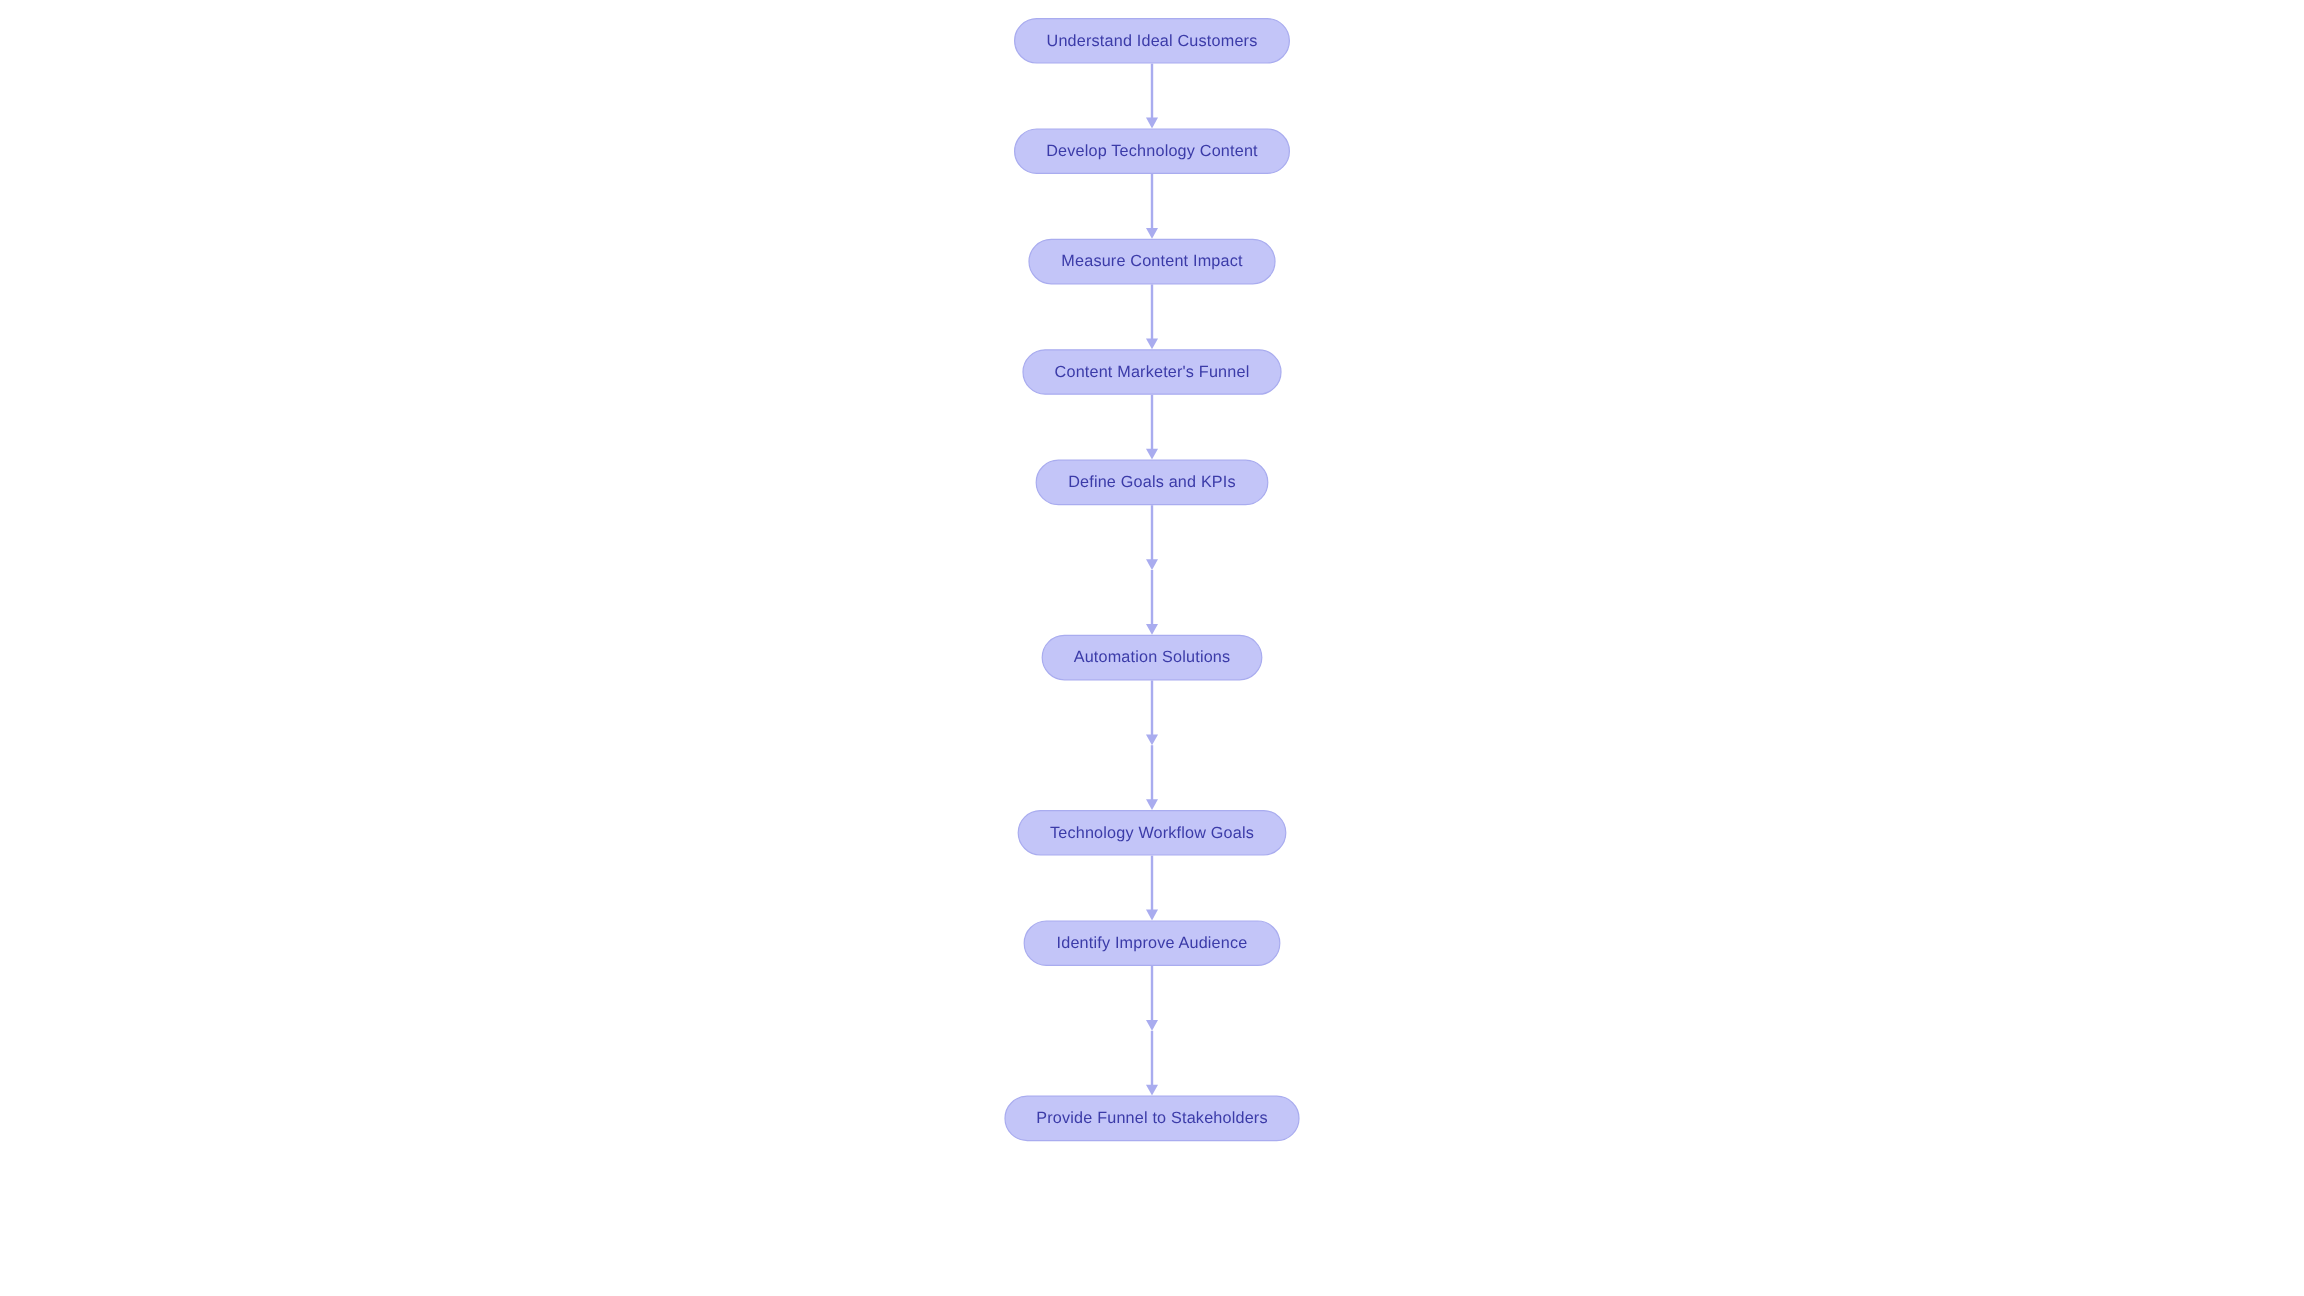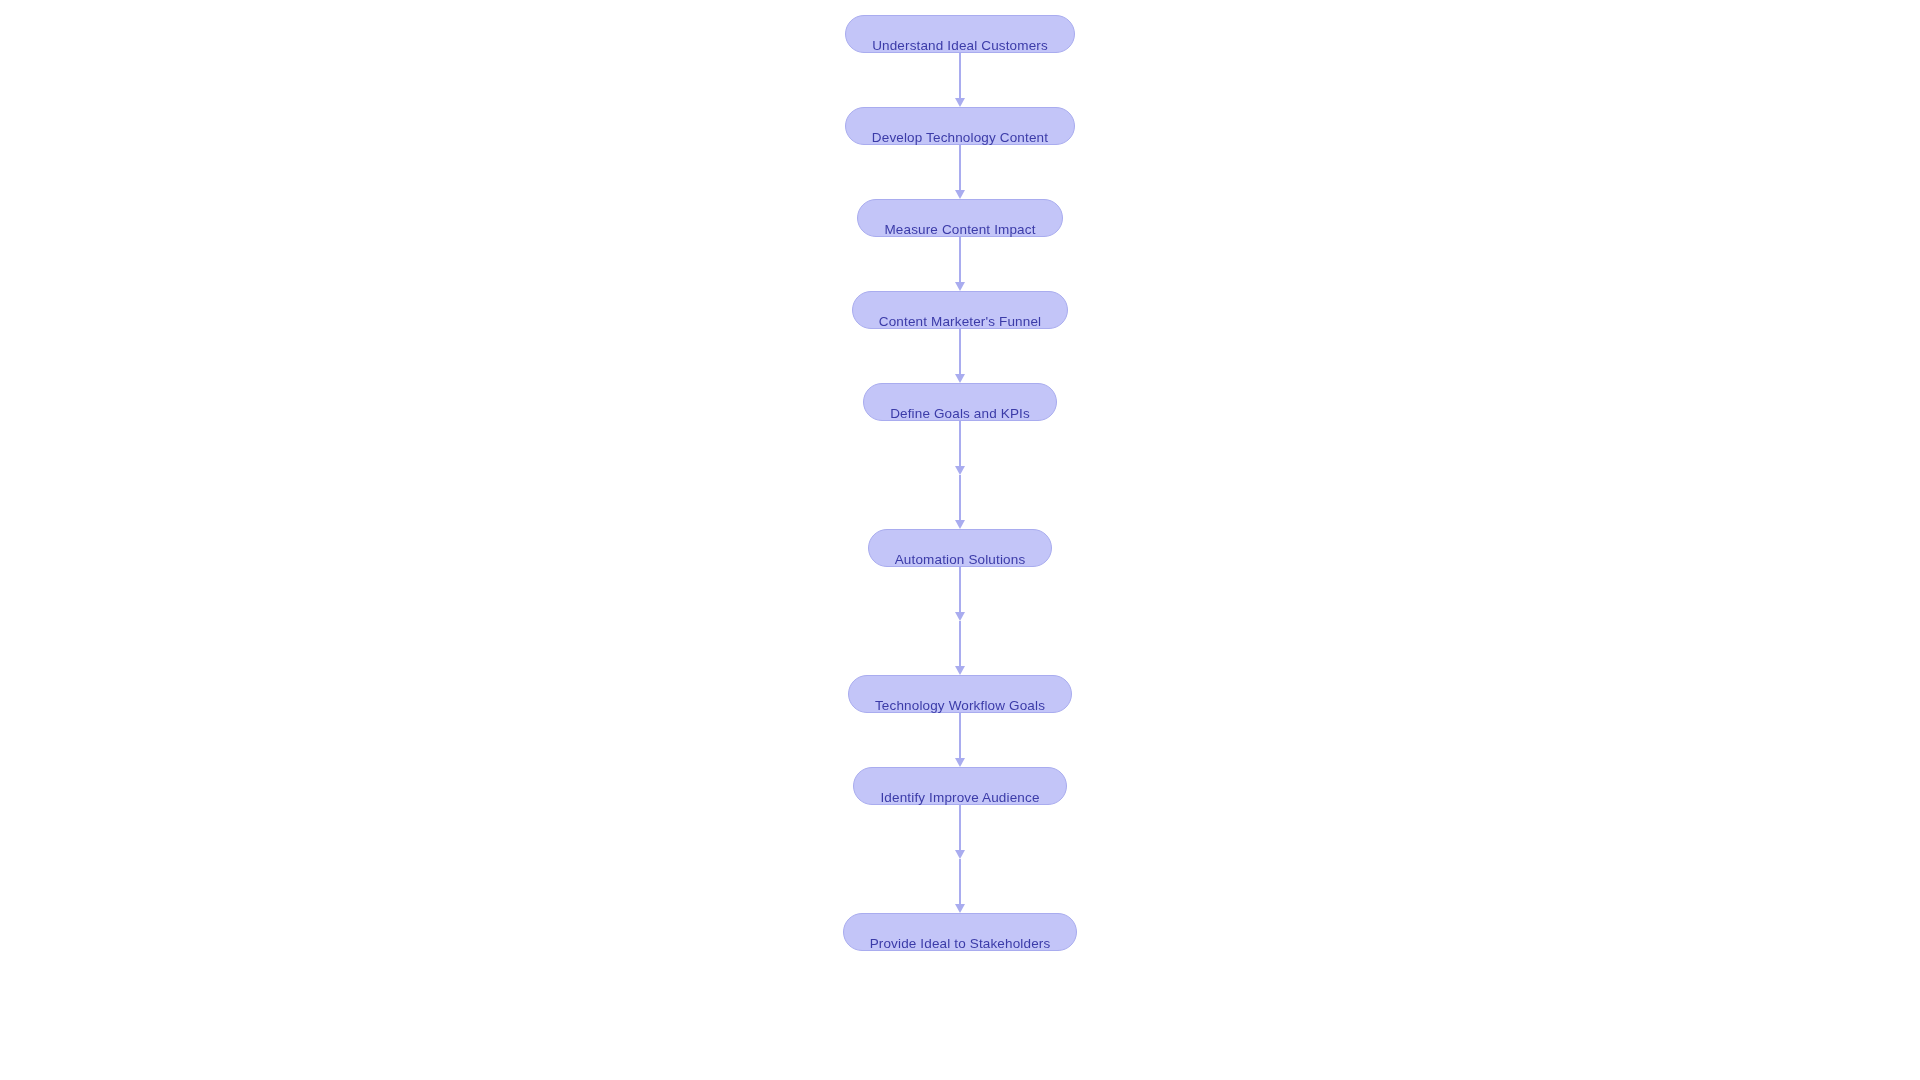--- a/index.html
+++ b/index.html
@@ -38,21 +38,21 @@
     height: 38px;
     line-height: 36px;
     border-radius: 19px;
     background: #c3c5f8;
     border: 1px solid #a9acef;
     color: #3b3ba8;
     font-size: 13.5px;
     letter-spacing: 0.15px;
     text-align: center;
     white-space: nowrap;
-    padding: 12px 26px;
+    padding: 0 26px;
     z-index: 2;
     user-select: none;
   }
 
   .flow-connector {
     position: relative;
     width: 26px;
     height: 54px;
     z-index: 1;
     flex: 0 0 auto;
@@ -128,15 +128,15 @@
       </div>
       <div class="flow-node">Identify Improve Audience</div>
       <div class="flow-connector">
         <div class="conn-line"></div>
         <div class="conn-arrow"></div>
       </div>
       <div class="flow-connector">
         <div class="conn-line"></div>
         <div class="conn-arrow"></div>
       </div>
-      <div class="flow-node">Provide Ideal to Stakeholders</div>
+      <div class="flow-node">Provide Funnel to Stakeholders</div>
     </div>
 </div>
 
 </body></html>

